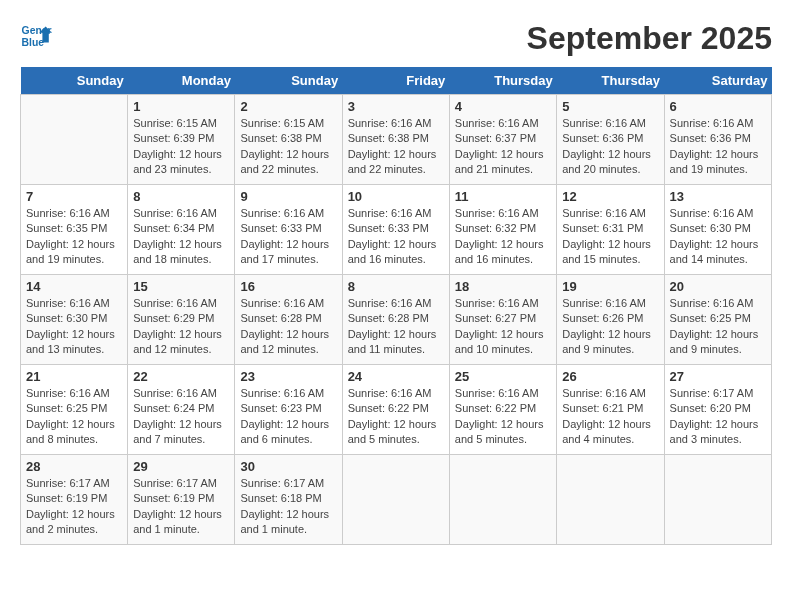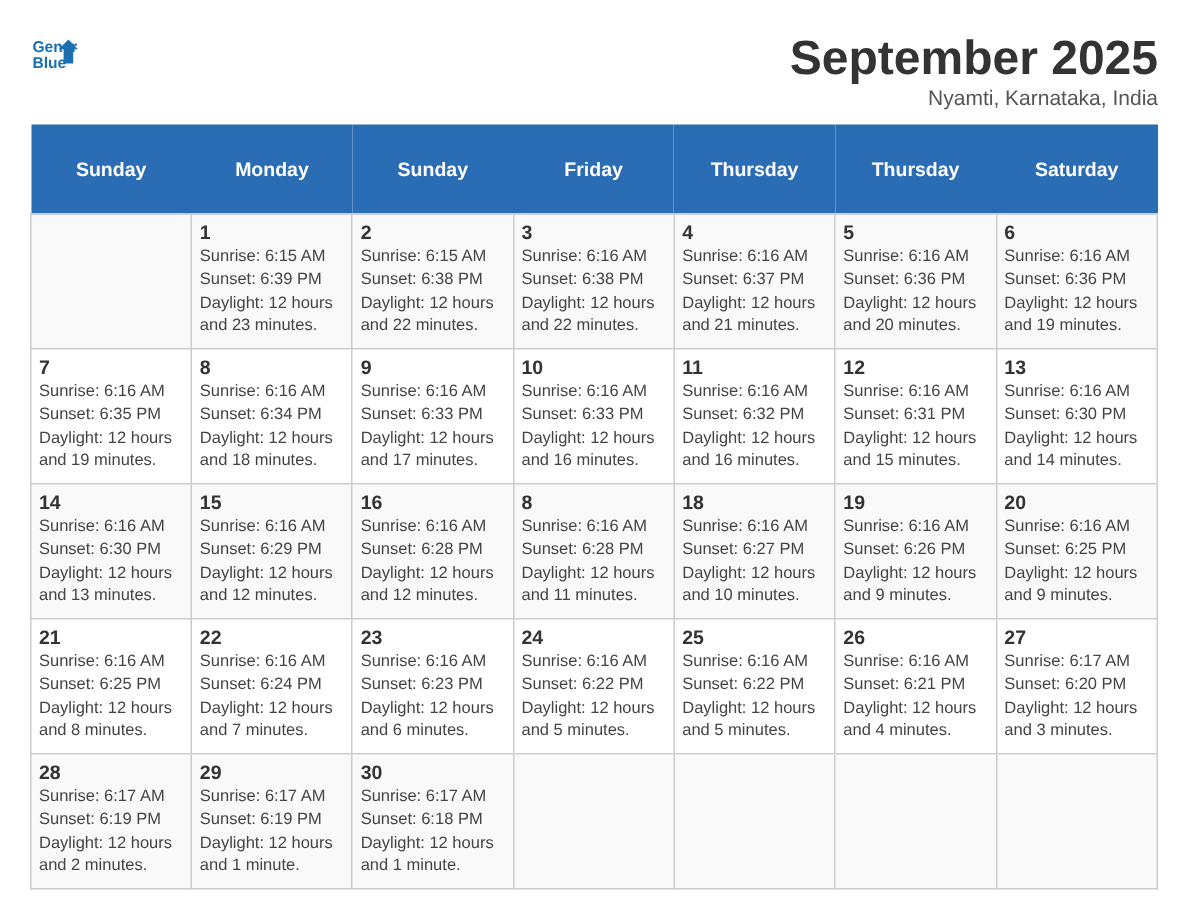--- a/index.html
+++ b/index.html
@@ -19,41 +19,41 @@
     .logo {
       display: flex;
       align-items: center;
       gap: 4px;
     }
     .logo-icon {
       width: 32px;
       height: 32px;
     }
     .title-block {
-      text-align: right;
+      text-align: left;
     }
     .month-title {
       font-size: 32px;
       font-weight: bold;
       color: #333;
     }
     .location {
       font-size: 14px;
       color: #555;
     }
     table {
       width: 100%;
       border-collapse: collapse;
       font-size: 11px;
     }
     thead tr th {
       background-color: #2a6db5;
       color: #fff;
-      padding: 22px 4px;
-      text-align: center;
+      padding: 6px 4px;
+      text-align: right;
       font-size: 13px;
       font-weight: bold;
     }
     tbody tr td {
       border: 1px solid #ccc;
       vertical-align: top;
       padding: 4px 5px;
       width: 108px;
       min-height: 80px;
       height: 90px;
@@ -87,21 +87,20 @@
   <div class="logo">
     <svg class="logo-icon" viewBox="0 0 40 40" xmlns="http://www.w3.org/2000/svg">
       <text x="2" y="18" font-size="13" font-weight="bold" fill="#1a6faf">General</text>
       <text x="2" y="32" font-size="13" font-weight="bold" fill="#1a6faf">Blue</text>
       <polygon points="32,8 40,16 36,16 36,28 28,28 28,16 24,16" fill="#1a6faf"></polygon>
     </svg>
 
   </div>
   <div class="title-block">
     <div class="month-title">September 2025</div>
-    <div class="location">Nyamti, Karnataka, India</div>
   </div>
 </div>
 
 <table>
   <thead>
     <tr>
 
     <th>Sunday</th>
         <th>Monday</th>
         <th>Sunday</th>

